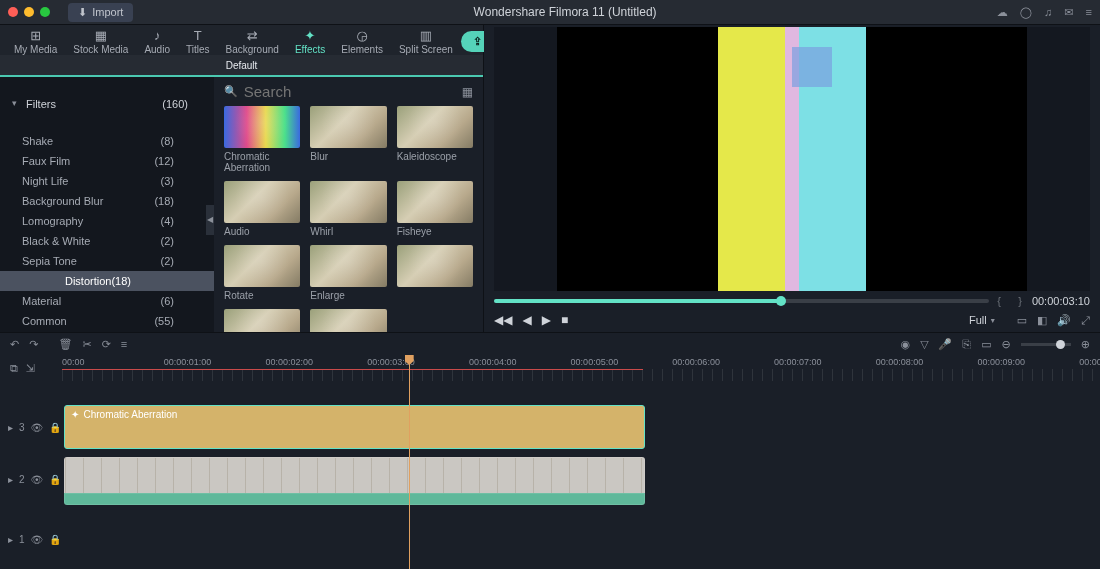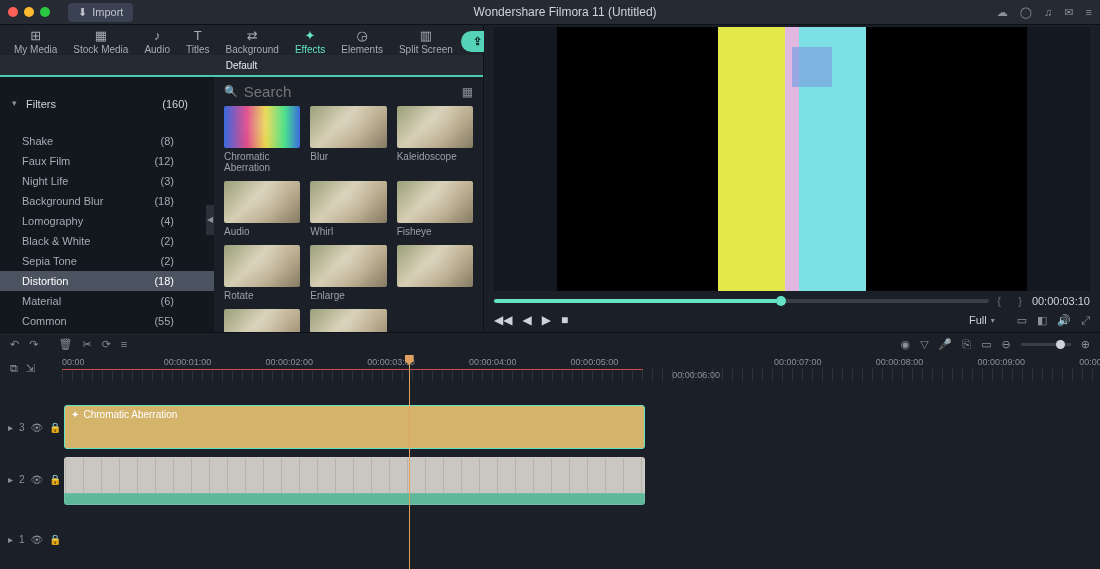--- a/index.html
+++ b/index.html
@@ -20,21 +20,21 @@
 .mt .ic { font-size: 13px; line-height: 1; }
 .export-btn { margin-left: auto; margin-right: 6px; margin-bottom: 3px; background: #55d3b9; color: #0b2620; padding: 4px 12px; border-radius: 12px; font-weight: 600; display: flex; align-items: center; gap: 4px; cursor: pointer; font-size: 11px; }
 .subtabs { display: flex; height: 22px; background: #1a1f28; }
 .subtabs div { flex: 1; text-align: center; line-height: 22px; cursor: pointer; font-size: 10px; color: #8b909a; }
 .subtabs div.active { background: #262b33; color: #e6e9ee; border-bottom: 2px solid #4bc9b1; }
 .browser { display: flex; flex: 1; overflow: hidden; }
 .catlist { width: 214px; overflow-y: auto; background: #13171e; }
 .cat-head { padding: 21px 26px; display: flex; justify-content: space-between; color: #cfd3d9; cursor: pointer; gap: 12px; }
 .cat-head::before { content: "▾"; position: absolute; margin-left: -14px; font-size: 9px; color: #8b909a; }
 .cat-item { padding: 4px 40px 4px 22px; display: flex; justify-content: space-between; cursor: pointer; color: #a6abb4; }
-.cat-item.sel { background: #4b5260; color: #fff; }
+.cat-item.sel { background: #4b5260; color: #fff; justify-content: center; }
 .thumb-area { flex: 1; display: flex; flex-direction: column; background: #1a1f28; position: relative; }
 .collapse-arrow { position: absolute; left: -8px; top: 50%; width: 8px; height: 30px; background: #2a303a; color: #8b909a; font-size: 8px; display:flex; align-items:center; justify-content:center; cursor:pointer; }
 .searchbar { padding: 6px 10px; display: flex; align-items: center; gap: 6px; }
 .searchbar input { flex: 1; background: transparent; border: none; color: #cfd3d9; outline: none; font-size: 15px; }
 .grid-toggle { color: #8b909a; cursor: pointer; font-size: 12px; }
 .thumbs { flex: 1; overflow-y: auto; padding: 0 10px; display: grid; grid-template-columns: repeat(3, 1fr); gap: 8px 10px; align-content: start; }
 .thumb { cursor: pointer; }
 .thumb .img { height: 42px; border-radius: 2px; background: linear-gradient(135deg,#9aa07a 0%,#d6ceb4 40%,#b8a98c 70%,#847b64 100%); position: relative; overflow: hidden; }
 .thumb .img::after { content:""; position:absolute; inset:0; background: radial-gradient(circle at 50% 40%, rgba(255,255,255,0.15), transparent 60%); }
 .thumb .lbl { margin-top: 3px; color: #9ba0a9; font-size: 10px; }
@@ -321,21 +321,21 @@
     <div class="ruler-ticks" id="ruler">
       <div class="tickline"></div>
       <div class="redline" id="redline" style="width: 56%;"></div>
       <div class="playhead" id="playhead" style="left: 33.4%;"></div>
     <div class="tc" style="left: 0%;">00:00</div>
         <div class="tc" style="left: 9.8%;">00:00:01:00</div>
         <div class="tc" style="left: 19.6%;">00:00:02:00</div>
         <div class="tc" style="left: 29.4%;">00:00:03:00</div>
         <div class="tc" style="left: 39.2%;">00:00:04:00</div>
         <div class="tc" style="left: 49%;">00:00:05:00</div>
-        <div class="tc" style="left: 58.8%; margin-top: 13px;">00:00:06:00</div>
+        <div class="tc" style="left: 58.8%;">00:00:06:00</div>
         <div class="tc" style="left: 68.6%;">00:00:07:00</div>
         <div class="tc" style="left: 78.4%;">00:00:08:00</div>
         <div class="tc" style="left: 88.2%; text-align: center;">00:00:09:00</div>
         <div class="tc" style="left: 98%;">00:00:10</div>
       </div>
   </div>
 
   <div class="tracks">
     <div class="gap20"></div>
     <div class="track tr3">

